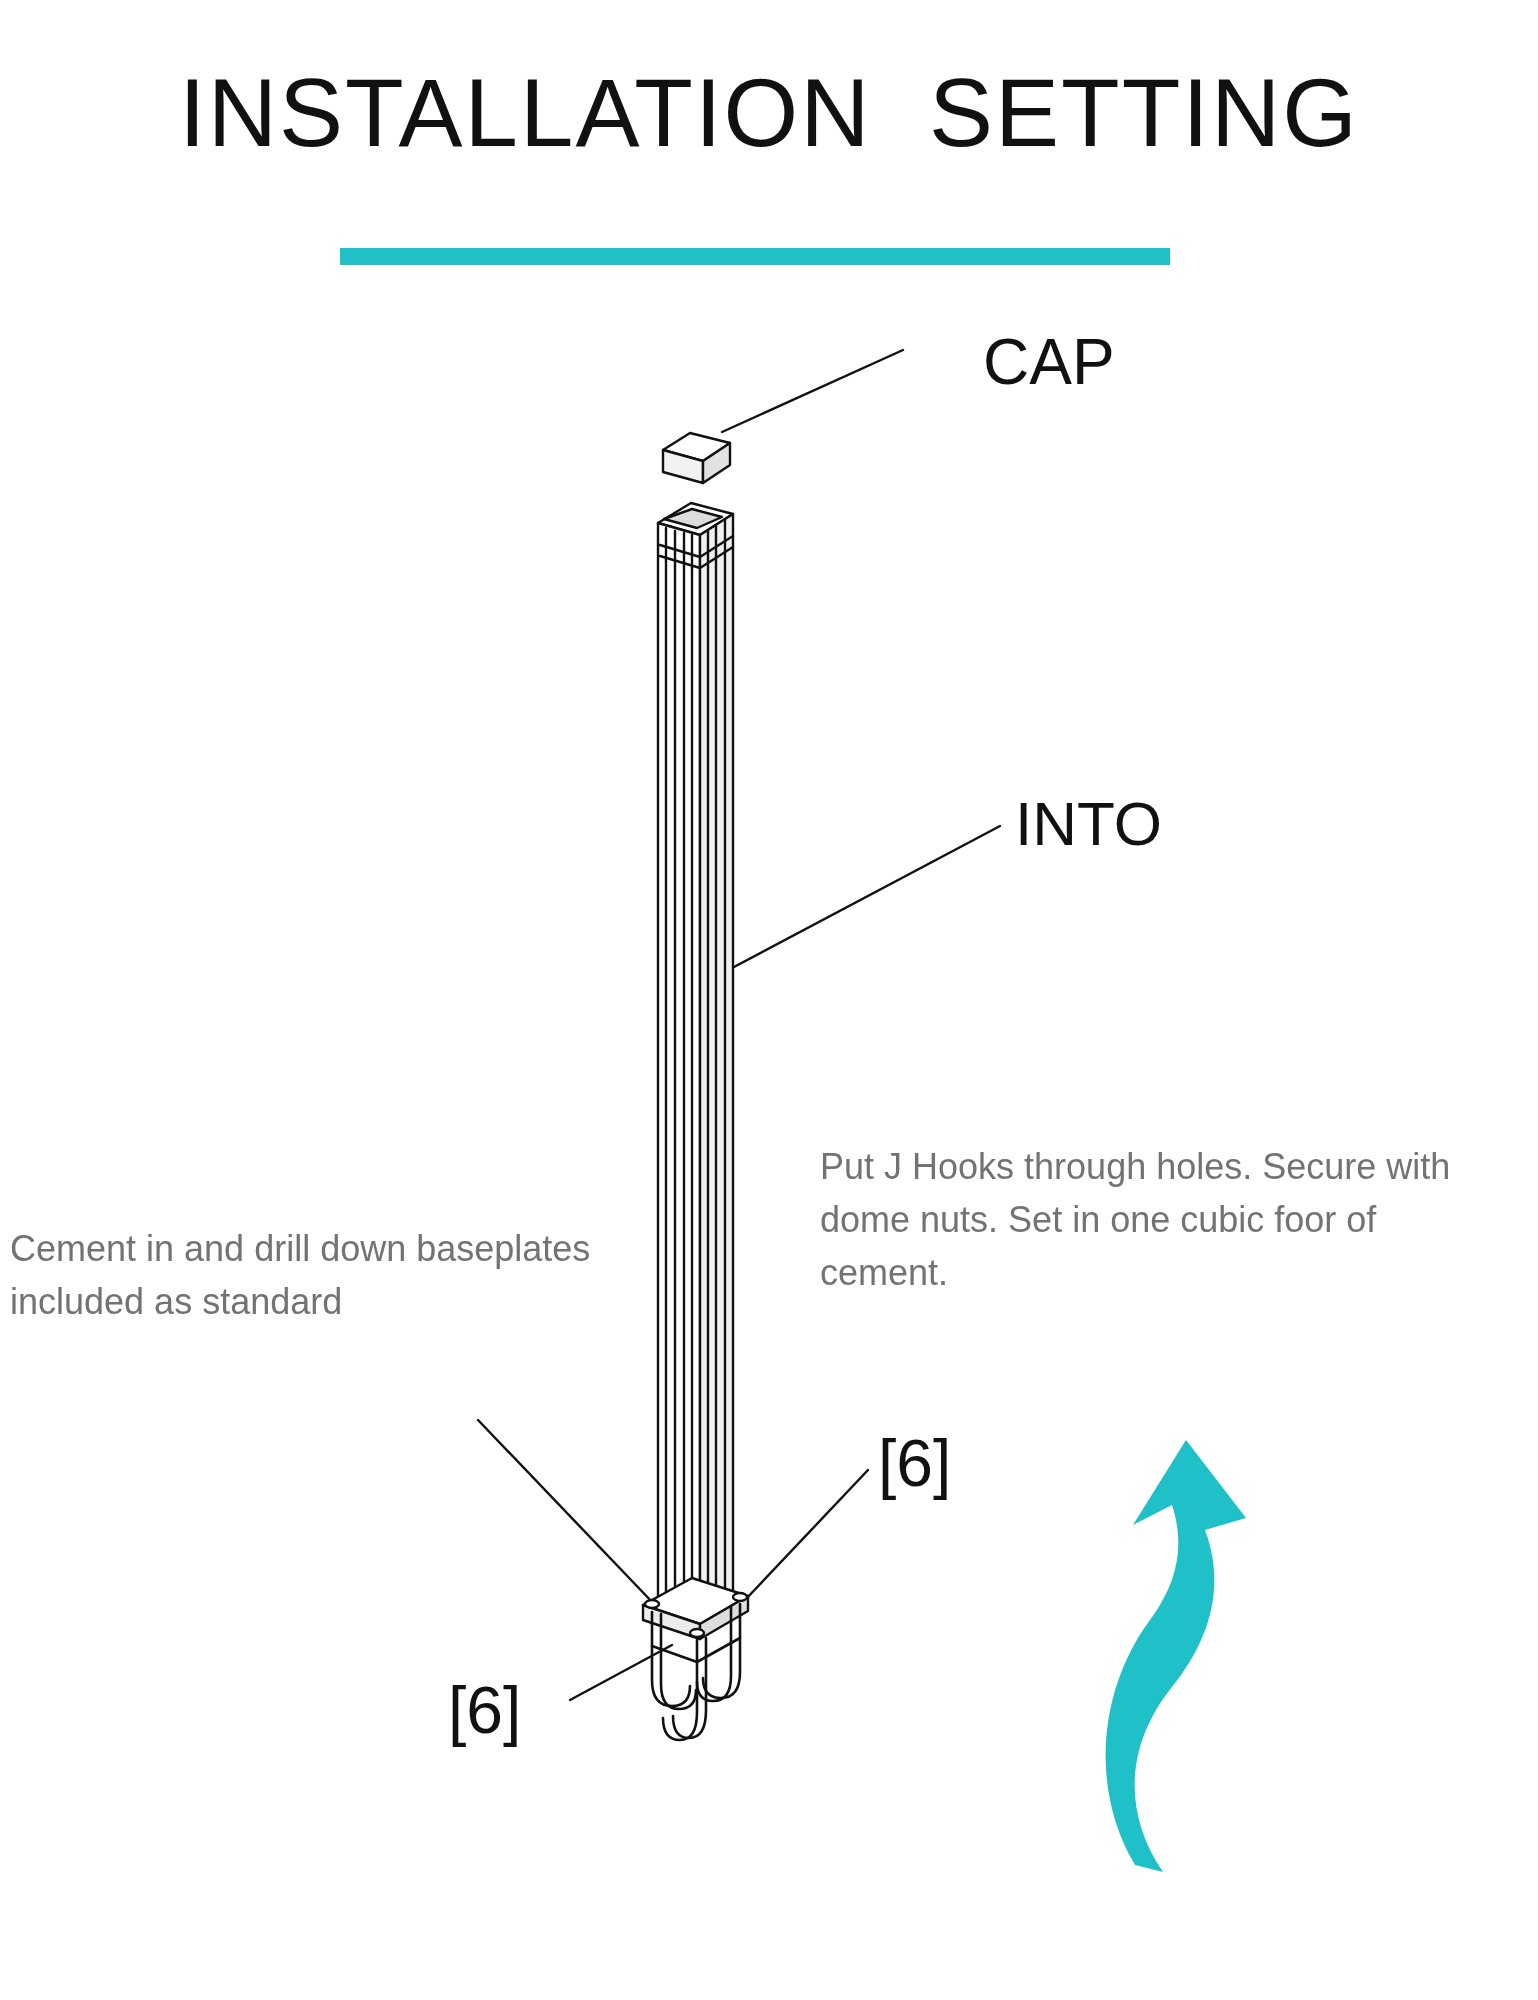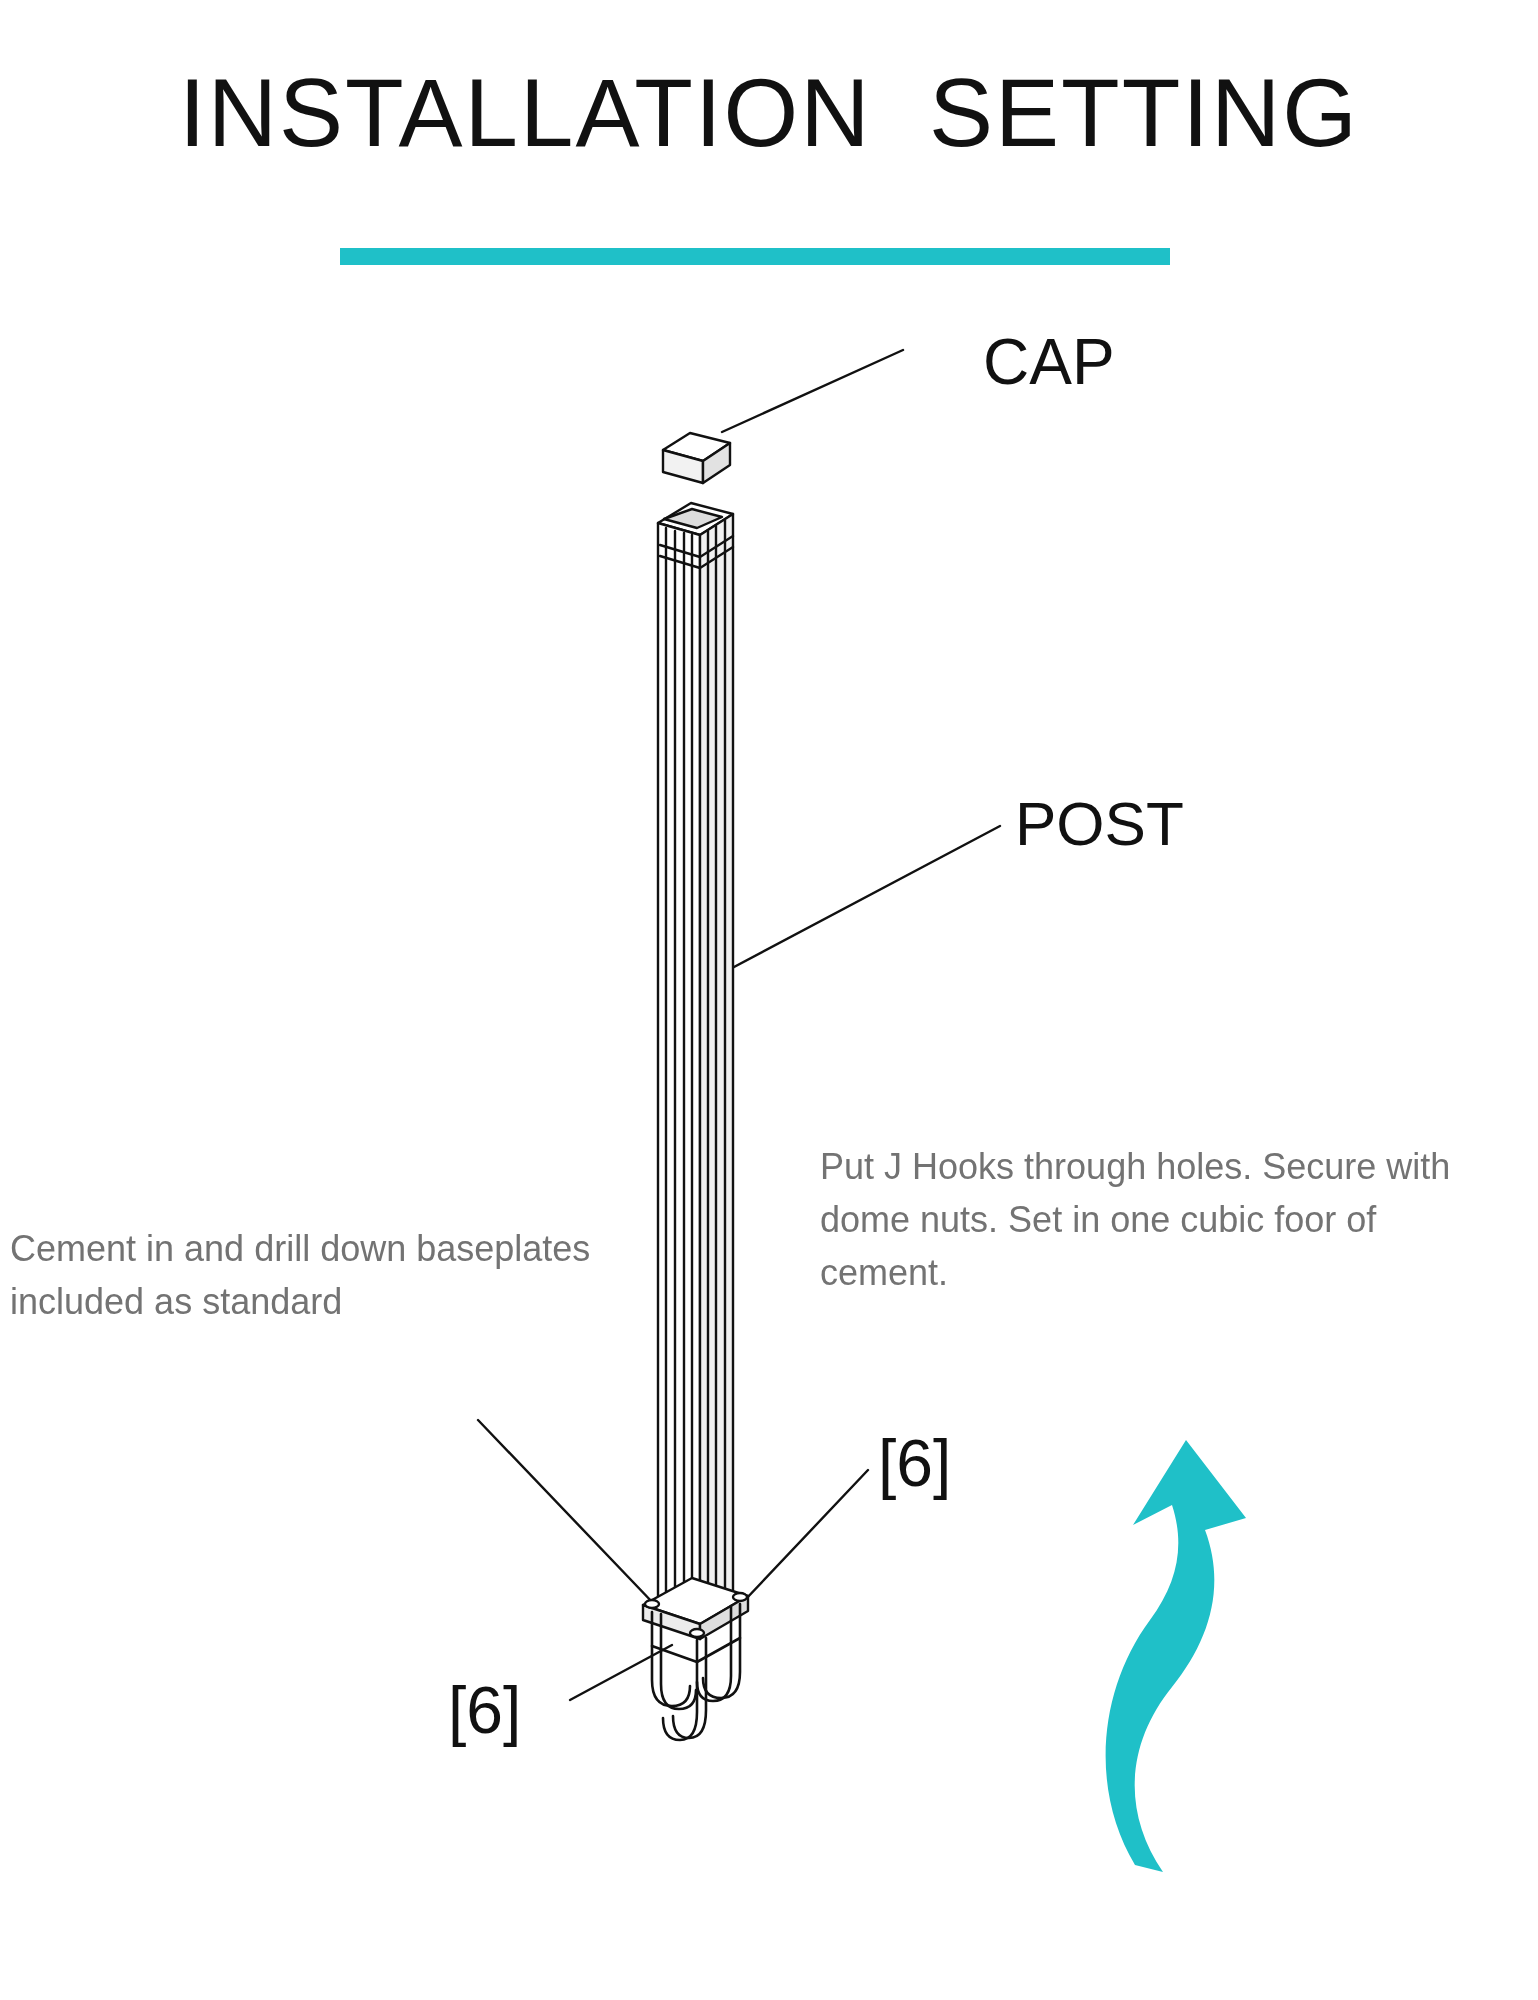--- a/index.html
+++ b/index.html
@@ -202,21 +202,21 @@
                L1186 1440
                L1246 1518
                L1205 1530
                C1226 1586 1210 1640 1172 1687
                C1126 1744 1122 1812 1163 1872
                Z"></path>
     </g>
   </svg>
 
   <div class="label label-cap">CAP</div>
-  <div class="label label-post">POST</div>
+  <div class="label label-post">INTO</div>
 
   <div class="para para-left">Cement in and drill down baseplates included as standard</div>
   <div class="para para-right">Put J Hooks through holes. Secure with dome nuts. Set in one cubic foor of cement.</div>
 
   <div class="bracket bracket-right">[6]</div>
   <div class="bracket bracket-left">[6]</div>
 
 
 </div>
 

